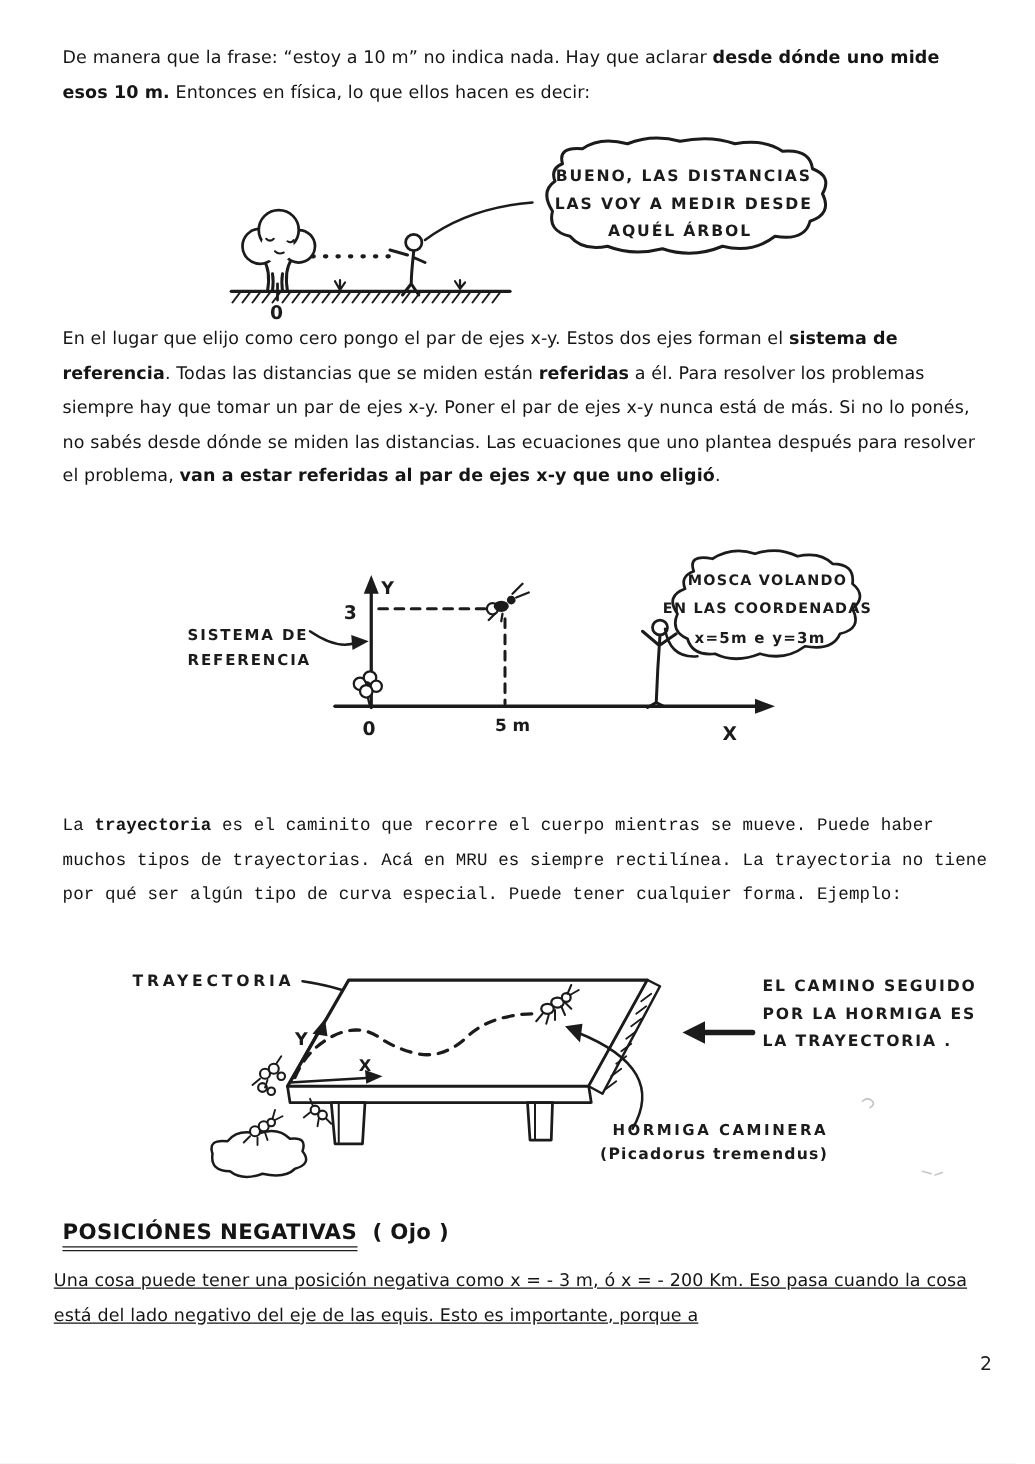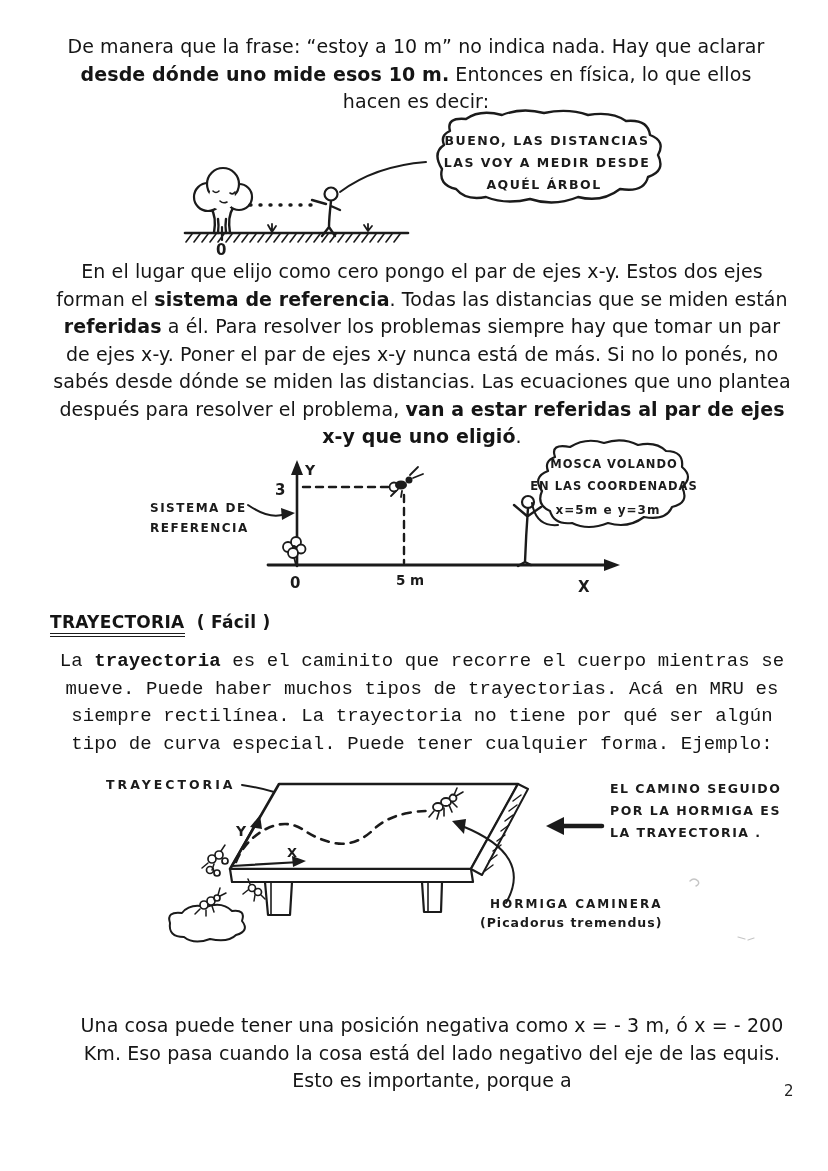--- a/index.html
+++ b/index.html
@@ -7,25 +7,24 @@
     position:relative;
     width:828px;height:1171px;
     margin:0 auto;
     background:#ffffff;
     font-family:"DejaVu Sans",sans-serif;
     color:#151515;
     overflow:hidden;
   }
   .para{
     position:absolute;
-    font-size:19px;
+    font-size:14px;
     line-height:27.5px;
     letter-spacing:.1px;
     margin:0;
-    text-align:center;
   }
   .para b{font-weight:700;}
   .heading{
     position:absolute;
     font-size:17px;
     font-weight:700;
     margin:0;
     letter-spacing:.3px;
   }
   .heading .hd-main{
@@ -152,24 +151,20 @@
       <g>
         <path class="paperfill ink" stroke-width="2.2" d="M425,22 Q420,8 440,12 Q456,2 474,8 Q492,2 508,10 Q526,6 536,16 Q554,16 552,32 Q564,42 552,52 Q560,68 542,72 Q536,86 514,82 Q498,94 478,88 Q458,96 442,88 Q424,90 420,76 Q406,70 412,56 Q402,42 418,36 Q414,26 425,22 Z"></path>
         <path class="ink" stroke-width="2" d="M428,90 Q406,92 402,68"></path>
         <text class="hand" x="484" y="33" font-size="11.5" letter-spacing="1" text-anchor="middle">MOSCA VOLANDO</text>
         <text class="hand" x="484" y="55" font-size="11.5" letter-spacing="1" text-anchor="middle">EN LAS COORDENADAS</text>
         <text class="hand" x="478" y="79" font-size="12" letter-spacing="1" text-anchor="middle">x=5m e y=3m</text>
       </g>
     </svg>
   </div>
 
-  <h2 class="heading" style="top:612px;left:50px;">
-    <span class="hd-main">TRAYECTORIA</span>
-    <span class="hd-suffix">( Fácil )</span>
-  </h2>
 
   <p class="para" style="top:648px;left:50px;width:744px;font-family:Liberation Mono, monospace;"><span>La </span><b>trayectoria</b><span> es el caminito que recorre el cuerpo mientras se mueve. Puede haber muchos tipos de trayectorias. Acá en MRU es siempre rectilínea. La trayectoria no tiene por qué ser algún tipo de curva especial. Puede tener cualquier forma. Ejemplo:</span></p>
 
   <div class="fig" style="top:755px;left:90px;">
     <svg width="700" height="205" viewBox="0 0 700 205">
 
       <g>
         <text class="hand" x="16" y="34" font-size="12.5" letter-spacing="3">TRAYECTORIA</text>
         <path class="ink" stroke-width="2" d="M152,30 Q205,38 213,57"></path>
         <polygon class="ink-fill" points="207,53 216,66 221,52"></polygon>
@@ -242,18 +237,22 @@
         <text class="hand" x="520" y="82" font-size="12.5" letter-spacing="1.5">LA TRAYECTORIA .</text>
       </g>
 
       <g opacity="0.25">
         <path class="ink" stroke-width="1.4" d="M600,126 q4,-4 8,0 q2,3 -2,5"></path>
         <path class="ink" stroke-width="1.2" d="M648,182 l7,2 m3,1 l6,-2"></path>
       </g>
     </svg>
   </div>
 
-
-  <p class="para" style="top:1012px;left:60px;width:744px;"><span>Una cosa puede tener una posición negativa como x = - 3 m, ó  x = - 200 Km. Eso pasa cuando la cosa está del lado negativo del eje de las equis. Esto es importante, porque a</span></p>
+  <h2 class="heading" style="top:976px;left:50px;">
+    <span class="hd-main">POSICIÓNES NEGATIVAS</span>
+    <span class="hd-suffix">( Ojo )</span>
+  </h2>
+
+  <p class="para" style="top:1012px;left:43px;width:744px;text-decoration:underline;"><span>Una cosa puede tener una posición negativa como x = - 3 m, ó  x = - 200 Km. Eso pasa cuando la cosa está del lado negativo del eje de las equis. Esto es importante, porque a</span></p>
 
   <div class="page-number">2</div>
 
 </div>
 
 </body></html>

